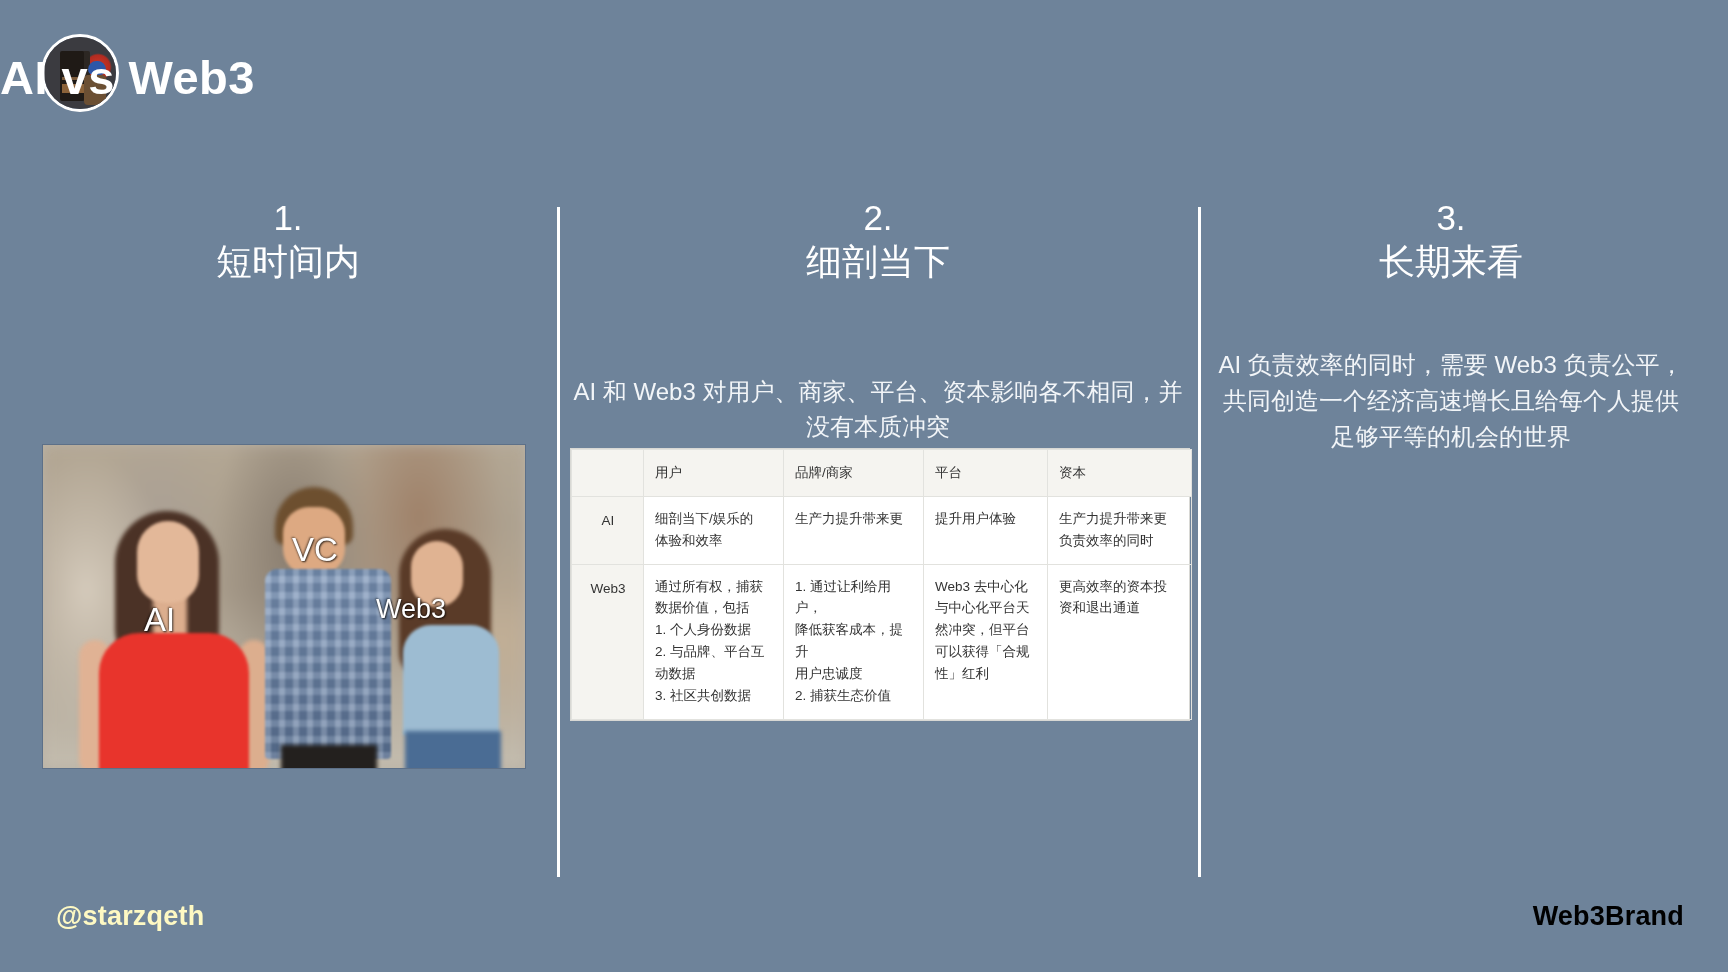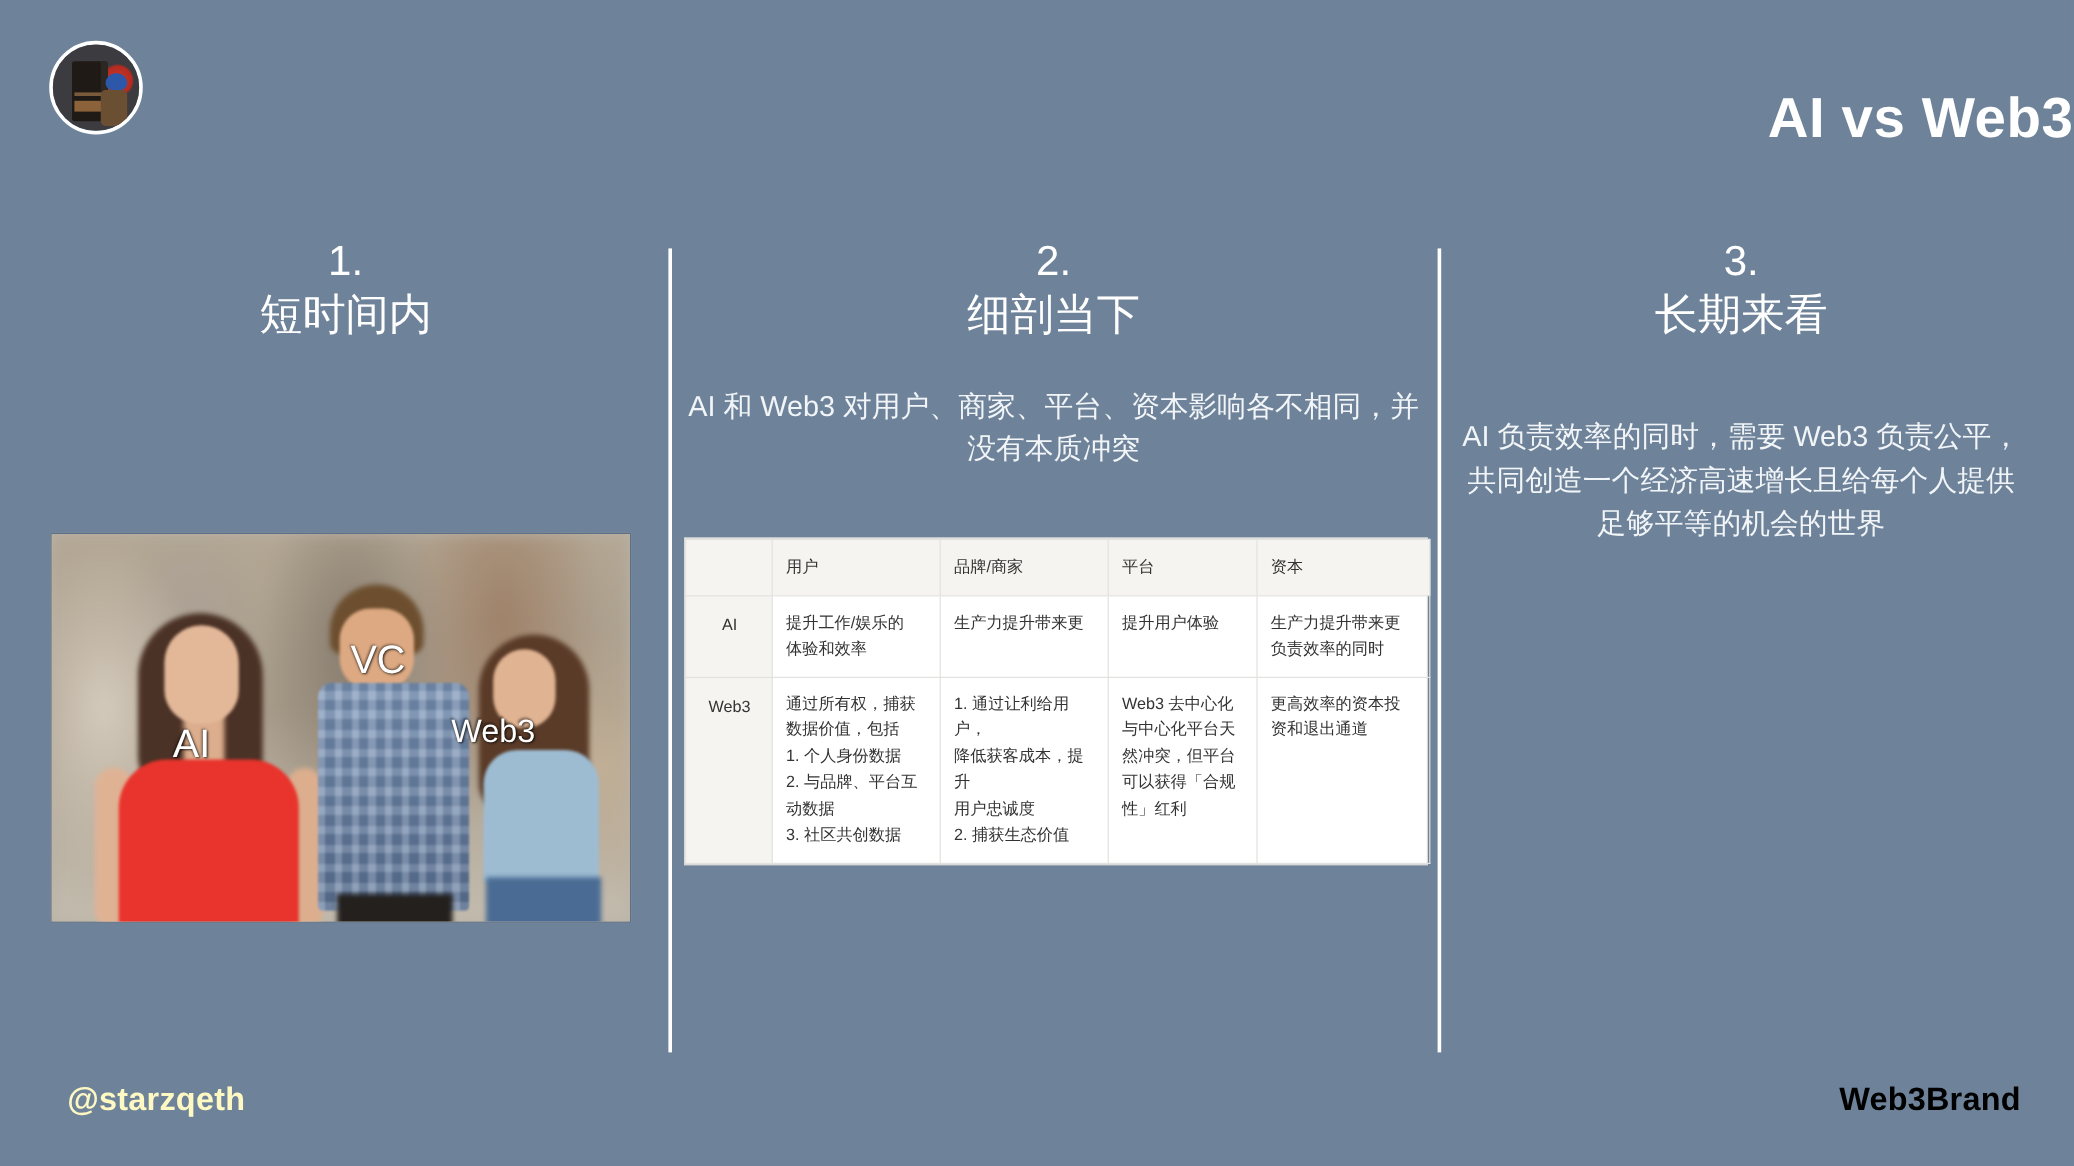--- a/index.html
+++ b/index.html
@@ -43,24 +43,23 @@
     border-radius:50%;
   }
   #logo-avatar .body{
     position:absolute; left:40px; top:38px; width:22px; height:30px;
     background:#6b4f33; border-radius:4px;
   }
 
   
   #slide-title{
     position:absolute; left:0; right:0; top:50px;
-    text-align:right;
+    text-align:left;
     font-size:47px; font-weight:bold; letter-spacing:.5px;
     color:#ffffff;
-    margin-top:20px;
   }
 
   
   .divider{
     position:absolute; width:3px; background:#ffffff; top:207px; height:670px;
   }
   #divider-1{ left:557px; }
   #divider-2{ left:1198px; }
 
   
@@ -75,21 +74,21 @@
   }
   .col-heading{
     text-align:center; font-size:36px; font-weight:400; line-height:1.25;
     color:#ffffff; margin-top:2px;
   }
   .col-sub{
     text-align:center; font-size:24px; line-height:1.45; color:#f2f5f8;
     font-weight:400;
   }
   #column-1 .col-sub{ margin-top:78px; }
-  #column-2 .col-sub{ margin-top:39px; }
+  #column-2 .col-sub{ margin-top:91px; }
   #column-3 .col-sub{ margin-top:63px; line-height:1.5;text-align:center; }
 
   
   #meme-image{
     position:absolute; left:42px; top:444px; width:484px; height:325px;
     border:1px solid #5d7088;
     overflow:hidden;
     background:#b9b2a6;
   }
   #meme-image .bg{
@@ -289,21 +288,21 @@
         <th class="corner-cell"></th>
         <th>用户</th>
         <th>品牌/商家</th>
         <th>平台</th>
         <th>资本</th>
       </tr>
     </thead>
     <tbody>
       <tr>
         <td class="row-label">AI</td>
-        <td>提升工作/娱乐的
+        <td>细剖当下/娱乐的
 体验和效率</td>
         <td>生产力提升带来更</td>
         <td>提升用户体验</td>
         <td>生产力提升带来更
 负责效率的同时</td>
       </tr>
       <tr>
         <td class="row-label">Web3</td>
         <td>通过所有权，捕获
 数据价值，包括

